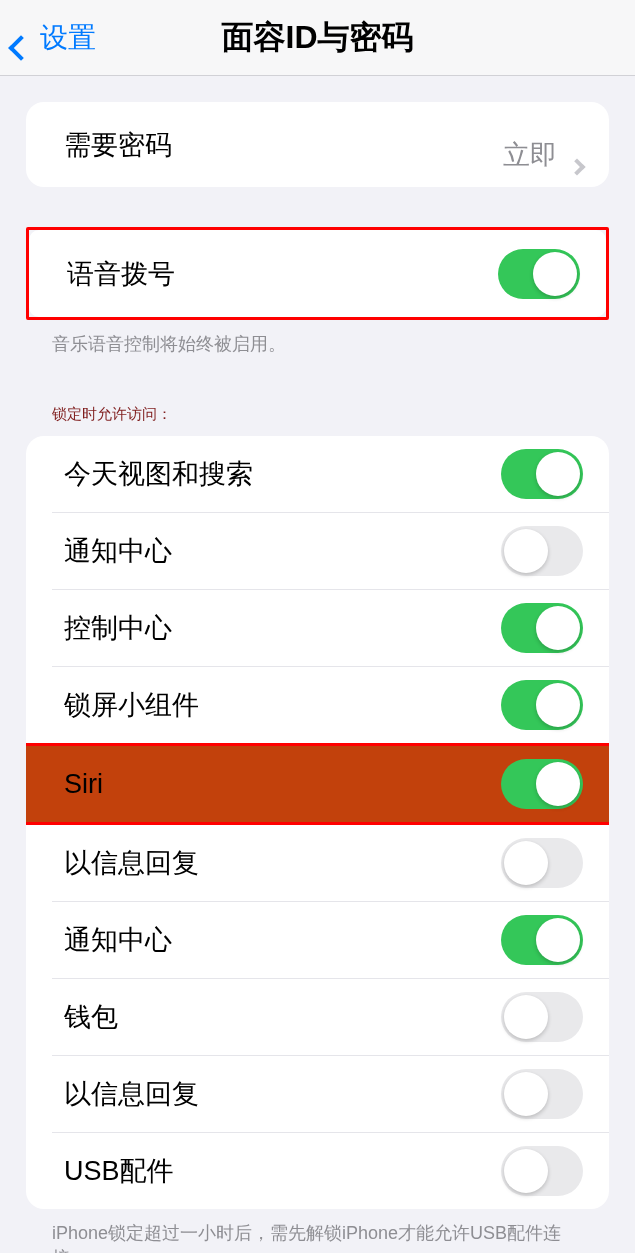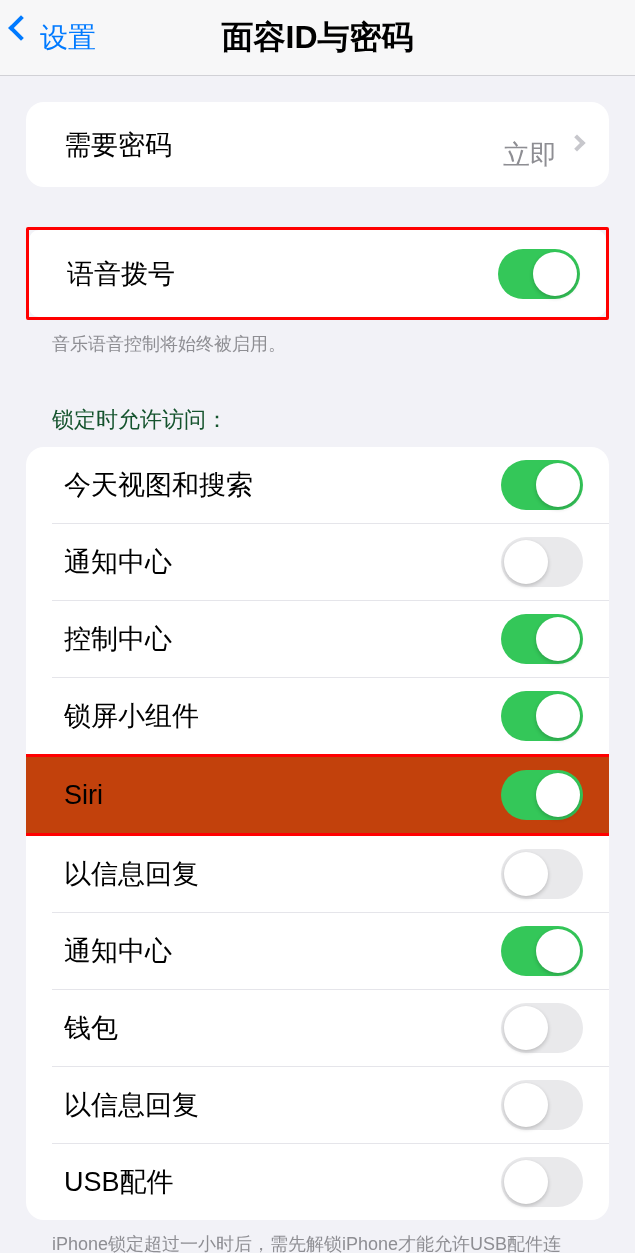--- a/index.html
+++ b/index.html
@@ -18,21 +18,21 @@
     .header {
       height: 76px;
       background: #f7f7f8;
       border-bottom: 1px solid #d1d1d6;
       display: flex;
       align-items: center;
       position: relative;
     }
     .back-btn {
       display: flex;
-      align-items: flex-start;
+      align-items: flex-end;
       padding-left: 12px;
       color: #007aff;
       font-size: 28px;
       font-weight: 400;
       cursor: pointer;
     }
     .back-chevron {
       display: inline-block;
       width: 18px;
       height: 18px;
@@ -70,21 +70,21 @@
       font-weight: 400;
       margin-left: 12px;
     }
     .row-value {
       font-size: 27px;
       color: #8e8e93;
       margin-right: 14px;
     }
     .row-right {
       display: flex;
-      align-items: flex-start;
+      align-items: flex-end;
       margin-top: 20px;
     }
     .chevron-right {
       display: inline-block;
       width: 12px;
       height: 12px;
       border-right: 4px solid #c7c7cc;
       border-top: 4px solid #c7c7cc;
       transform: rotate(45deg);
     }
@@ -93,22 +93,22 @@
       background: #e5e5ea;
       margin-left: 26px;
     }
     .footer-text {
       font-size: 18px;
       color: #8e8e93;
       padding: 12px 26px 0 26px;
       line-height: 1.4;
     }
     .section-header {
-      font-size: 22px;
-      color: #14532d;
+      font-size: 15px;
+      color: #7f1d1d;
       padding: 0 26px 12px 26px;
     }
     .toggle {
       width: 82px;
       height: 50px;
       border-radius: 25px;
       position: relative;
       cursor: pointer;
     }
     .toggle.on {

